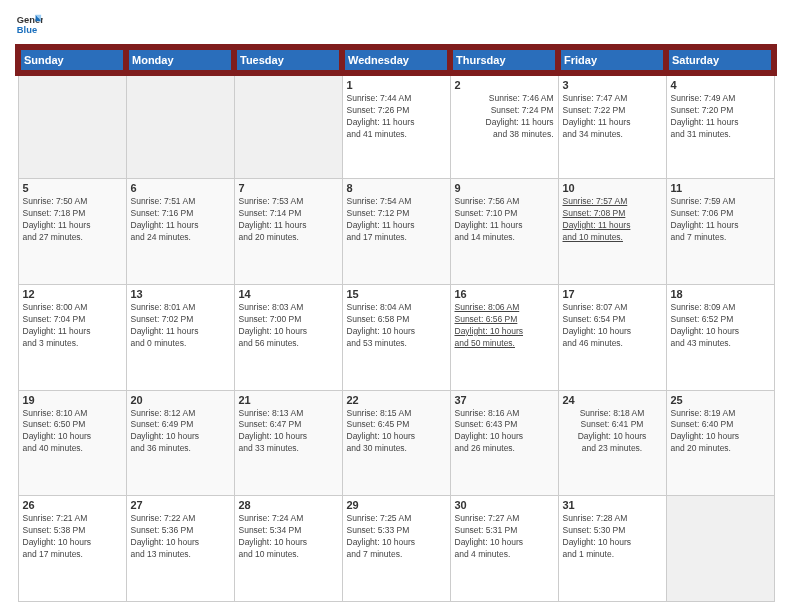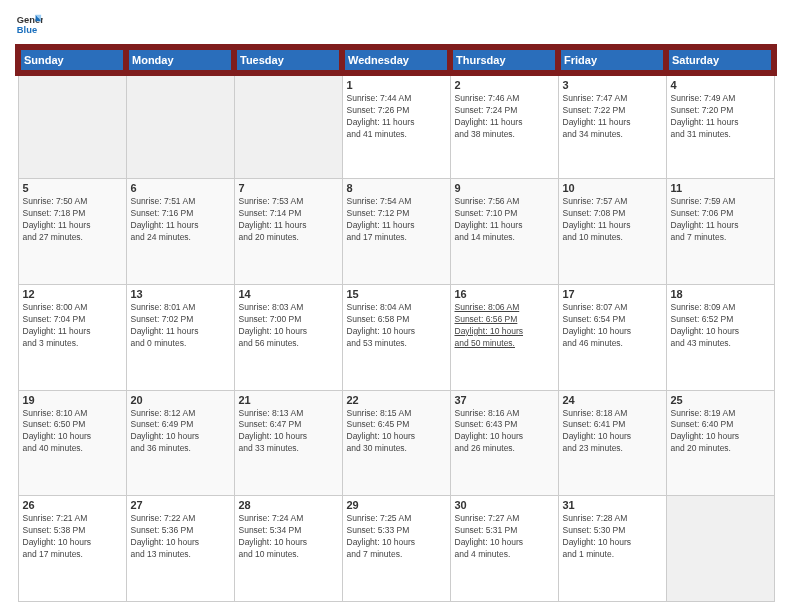--- a/index.html
+++ b/index.html
@@ -131,21 +131,21 @@
           <td class="empty"></td>
           <td>
             <div class="day-number">1</div>
             <div class="day-info" style="white-space: pre-line;">Sunrise: 7:44 AM
 Sunset: 7:26 PM
 Daylight: 11 hours
 and 41 minutes.</div>
           </td>
           <td>
             <div class="day-number">2</div>
-            <div class="day-info" style="white-space: pre-line;">Sunrise: 7:46 AM
+            <div class="day-info" style="white-space: pre-line; text-align: right;">Sunrise: 7:46 AM
 Sunset: 7:24 PM
 Daylight: 11 hours
 and 38 minutes.</div>
           </td>
           <td>
             <div class="day-number">3</div>
             <div class="day-info" style="white-space: pre-line;">Sunrise: 7:47 AM
 Sunset: 7:22 PM
 Daylight: 11 hours
 and 34 minutes.</div>
@@ -189,21 +189,21 @@
           </td>
           <td>
             <div class="day-number">9</div>
             <div class="day-info" style="white-space: pre-line;">Sunrise: 7:56 AM
 Sunset: 7:10 PM
 Daylight: 11 hours
 and 14 minutes.</div>
           </td>
           <td>
             <div class="day-number">10</div>
-            <div class="day-info" style="white-space: pre-line;">Sunrise: 7:57 AM
+            <div class="day-info" style="white-space: pre-line; text-decoration: underline;">Sunrise: 7:57 AM
 Sunset: 7:08 PM
 Daylight: 11 hours
 and 10 minutes.</div>
           </td>
           <td>
             <div class="day-number">11</div>
             <div class="day-info" style="white-space: pre-line;">Sunrise: 7:59 AM
 Sunset: 7:06 PM
 Daylight: 11 hours
 and 7 minutes.</div>
@@ -291,21 +291,21 @@
           </td>
           <td>
             <div class="day-number">37</div>
             <div class="day-info" style="white-space: pre-line;">Sunrise: 8:16 AM
 Sunset: 6:43 PM
 Daylight: 10 hours
 and 26 minutes.</div>
           </td>
           <td>
             <div class="day-number">24</div>
-            <div class="day-info" style="white-space: pre-line;">Sunrise: 8:18 AM
+            <div class="day-info" style="white-space: pre-line; text-align: center;">Sunrise: 8:18 AM
 Sunset: 6:41 PM
 Daylight: 10 hours
 and 23 minutes.</div>
           </td>
           <td>
             <div class="day-number">25</div>
             <div class="day-info" style="white-space: pre-line;">Sunrise: 8:19 AM
 Sunset: 6:40 PM
 Daylight: 10 hours
 and 20 minutes.</div>

